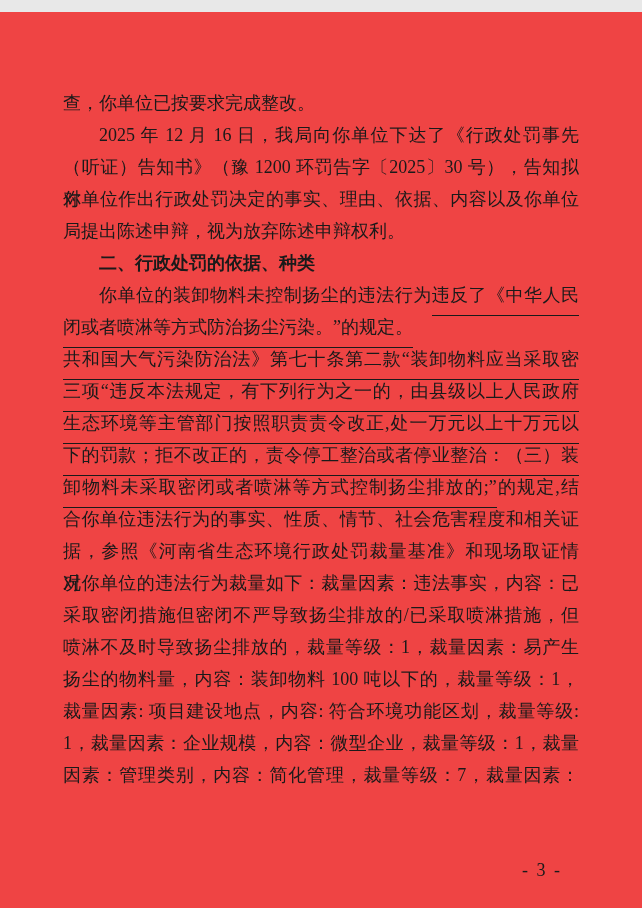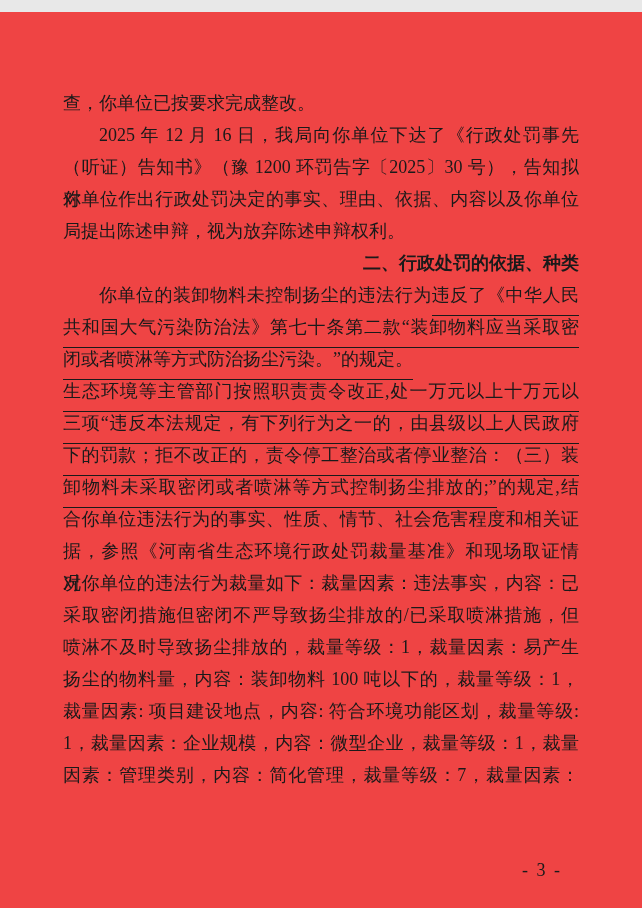--- a/index.html
+++ b/index.html
@@ -21,21 +21,21 @@
     font-size:18px;
     line-height:32px;
     height:32px;
     white-space:normal;
     text-align:left;
   }
   .line.justify {
     text-align:justify;
     text-align-last:justify;
   }
-  .line.indent { text-indent:2em;text-align:right; }
+  .line.indent { text-indent:2em; }
   .line.bold {
     font-weight:bold;
     font-family:"Liberation Sans","DejaVu Sans",sans-serif;
   }
   .u {
     border-bottom:1.2px solid #1a1a1a;
     padding-bottom:10px;
   }
   .pagenum {
     position:absolute;
@@ -51,24 +51,24 @@
 
 <div class="page">
   <div class="content">
       <div class="line"><span>查，你单位已按要求完成整改。</span></div>
       <div class="line indent justify"><span>2025 年 12 月 16 日，我局向你单位下达了《行政处罚事先</span></div>
       <div class="line justify"><span>（听证）告知书》（豫 1200 环罚告字〔2025〕30 号），告知拟对</span></div>
       <div class="line justify"><span>你单位作出行政处罚决定的事实、理由、依据、内容以及你单位</span></div>
       <div class="line"><span>局提出陈述申辩，视为放弃陈述申辩权利。</span></div>
       <div class="line indent bold"><span>二、行政处罚的依据、种类</span></div>
       <div class="line indent justify"><span>你单位的装卸物料未控制扬尘的违法行为</span><span class="u">违反了《中华人民</span></div>
+      <div class="line"><span class="u">闭或者喷淋等方式防治扬尘污染。”的规定。</span></div>
       <div class="line justify"><span class="u">共和国大气污染防治法》第七十条第二款“装卸物料应当采取密</span></div>
-      <div class="line"><span class="u">闭或者喷淋等方式防治扬尘污染。”的规定。</span></div>
+      <div class="line justify"><span class="u">三项“违反本法规定，有下列行为之一的，由县级以上人民政府</span></div>
       <div class="line justify"><span class="u">生态环境等主管部门按照职责责令改正,处一万元以上十万元以</span></div>
-      <div class="line justify"><span class="u">三项“违反本法规定，有下列行为之一的，由县级以上人民政府</span></div>
       <div class="line justify"><span class="u">下的罚款；拒不改正的，责令停工整治或者停业整治：（三）装</span></div>
       <div class="line justify"><span class="u">卸物料未采取密闭或者喷淋等方式控制扬尘排放的;”</span><span>的规定,结</span></div>
       <div class="line justify"><span>合你单位违法行为的事实、性质、情节、社会危害程度和相关证</span></div>
       <div class="line justify"><span>据，参照《河南省生态环境行政处罚裁量基准》和现场取证情况，</span></div>
       <div class="line justify"><span>对你单位的违法行为裁量如下：裁量因素：违法事实，内容：已</span></div>
       <div class="line justify"><span>采取密闭措施但密闭不严导致扬尘排放的/已采取喷淋措施，但</span></div>
       <div class="line justify"><span>喷淋不及时导致扬尘排放的，裁量等级：1，裁量因素：易产生</span></div>
       <div class="line justify"><span>扬尘的物料量，内容：装卸物料 100 吨以下的，裁量等级：1，</span></div>
       <div class="line justify"><span>裁量因素: 项目建设地点，内容: 符合环境功能区划，裁量等级:</span></div>
       <div class="line justify"><span>1，裁量因素：企业规模，内容：微型企业，裁量等级：1，裁量</span></div>

